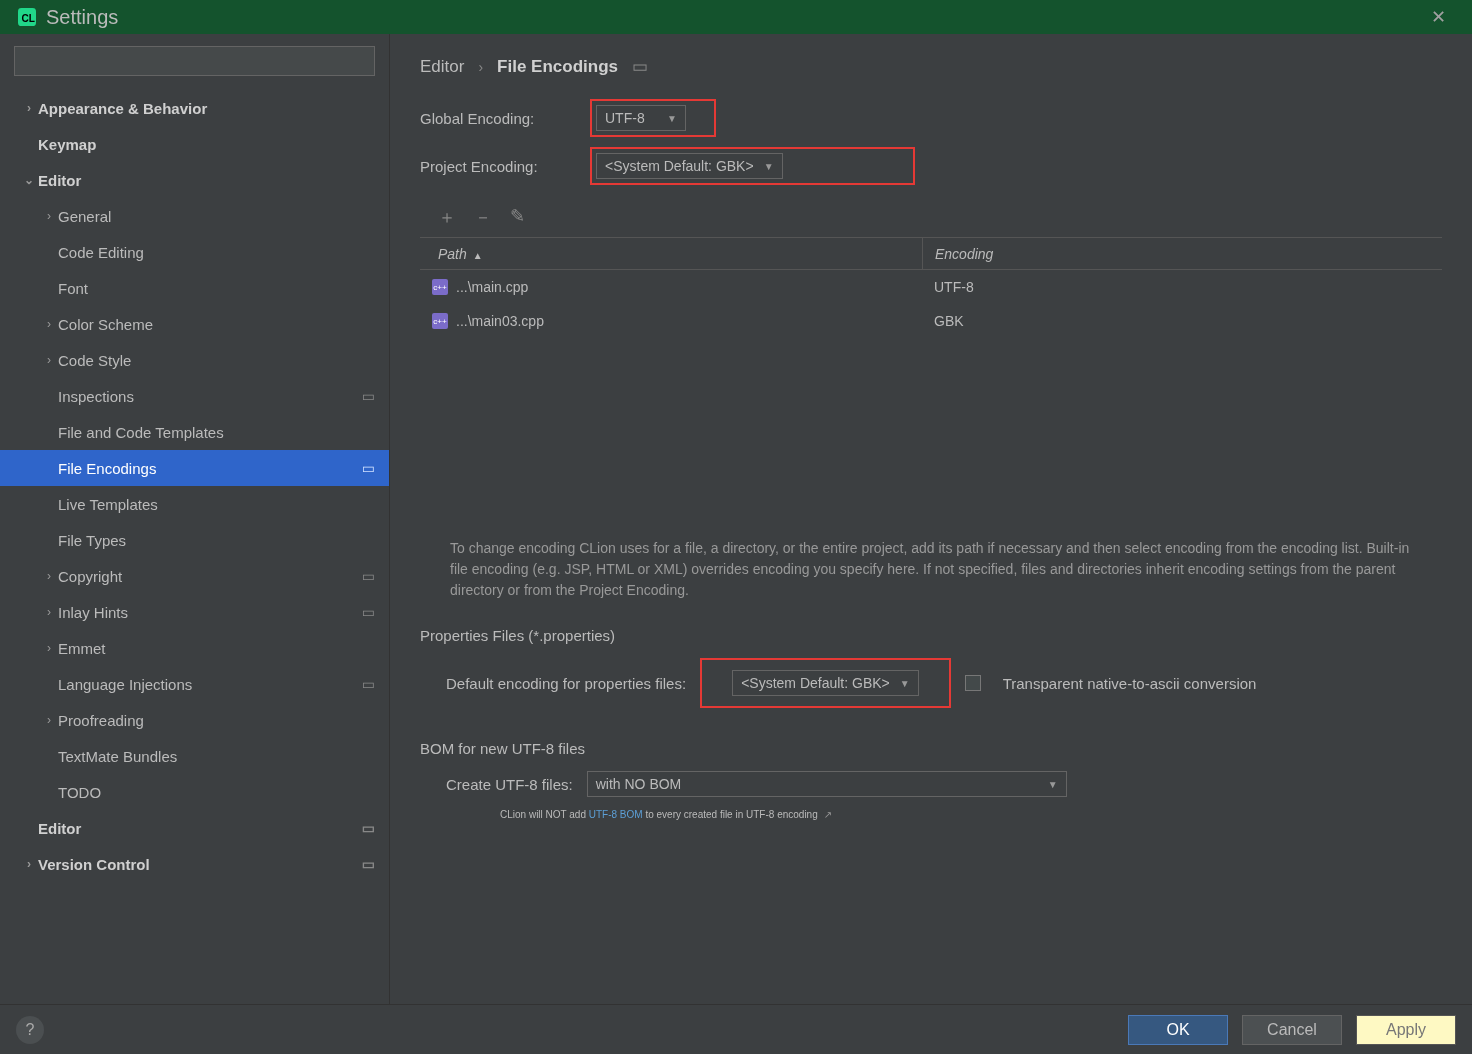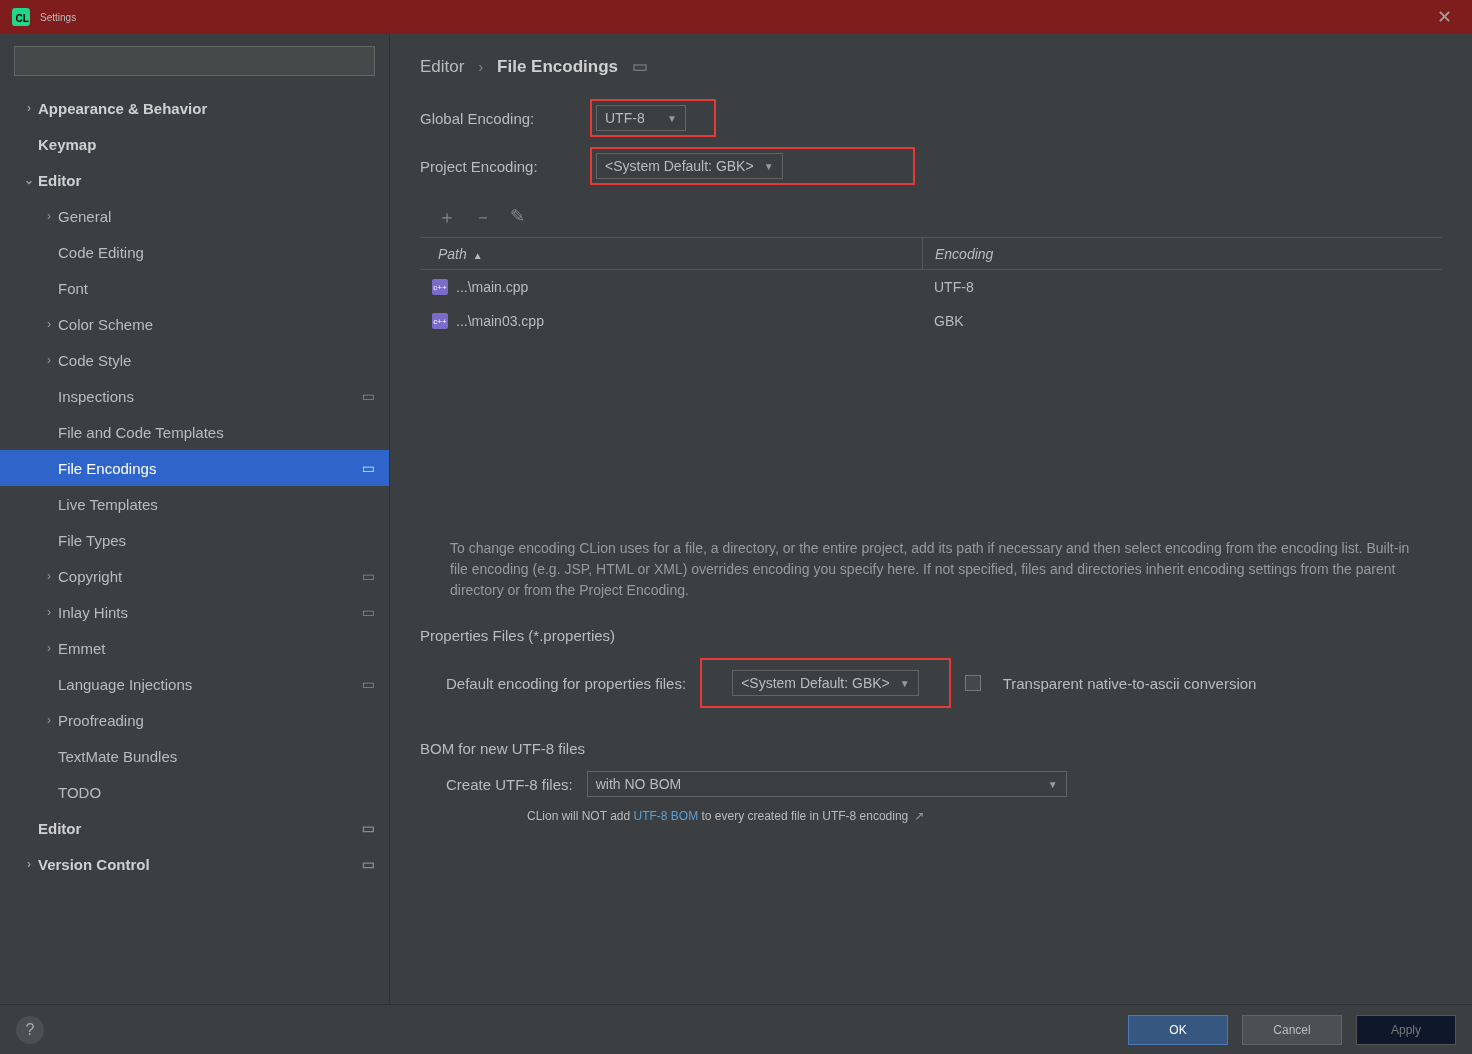--- a/index.html
+++ b/index.html
@@ -1,20 +1,20 @@
 <!DOCTYPE html>
 <html><head>
 <meta charset="utf-8">
 <style>
   * { box-sizing: border-box; margin: 0; padding: 0; font-family: "Segoe UI", Arial, sans-serif; }
   body { background: #3c3f41; color: #bbbbbb; width: 1472px; height: 1054px; overflow: hidden; font-size: 15px; }
 
-  .titlebar { height: 34px; display: flex; align-items: center; padding: 0 12px; background: #7f1d1d; }
+  .titlebar { height: 34px; display: flex; align-items: center; padding: 0 18px; background: #14532d; }
   .titlebar .app-icon { width: 18px; height: 18px; margin-right: 10px; }
-  .titlebar .title { color: #bbbbbb; font-size: 10px; }
+  .titlebar .title { color: #bbbbbb; font-size: 20px; }
   .titlebar .close { margin-left: auto; color: #a0a0a0; font-size: 18px; cursor: pointer; padding: 4px 8px; }
 
   .main { display: flex; height: calc(100% - 34px - 50px); }
 
   .sidebar { width: 390px; height: 100%; background: #3c3f41; border-right: 1px solid #323232; padding-top: 12px; overflow-y: auto; }
   .search-wrap { padding: 0 14px 14px 14px; }
   .search { width: 100%; height: 30px; background: #45494a; border: 1px solid #646464; color: #bbb; padding: 0 8px 0 26px; font-size: 14px; position: relative; }
   .search-wrap { position: relative; }
   .search-icon { position: absolute; left: 22px; top: 6px; color: #888; font-size: 14px; }
   .search-dd { position: absolute; left: 40px; top: 8px; color: #888; font-size: 10px; }
@@ -60,23 +60,23 @@
   .indent { margin-left: 26px; }
 
   .checkbox { width: 16px; height: 16px; border: 1px solid #777; background: #43494a; display:inline-block; margin-right: 8px; vertical-align: middle; }
 
   .bom-link { color: #5c9fd6; }
   .ext-arrow { color: #999; margin-left: 6px; }
 
   .footer { height: 50px; display: flex; align-items: center; padding: 0 16px; background: #3c3f41; border-top: 1px solid #323232; }
   .help-btn { width: 28px; height: 28px; border-radius: 50%; background: #4b4f51; color: #aaa; display:flex; align-items:center; justify-content:center; font-size: 16px; cursor:pointer; }
   .footer .btns { margin-left: auto; display: flex; gap: 14px; }
-  .btn { min-width: 100px; height: 30px; display:flex; align-items:center; justify-content:center; border: 1px solid #646464; background: #4c5052; color: #bbbbbb; cursor: pointer; font-size: 12px; }
+  .btn { min-width: 100px; height: 30px; display:flex; align-items:center; justify-content:center; border: 1px solid #646464; background: #4c5052; color: #bbbbbb; cursor: pointer; font-size: 16px; }
   .btn.primary { background: #365880; border-color: #4a79b8; color: #fff; }
-  .btn.disabled { color: #777; border-color: #555; background: #0f172a; cursor: default; }
+  .btn.disabled { color: #777; border-color: #555; background: #fef9c3; cursor: default; }
 </style>
 </head>
 <body>
 
 <div class="titlebar">
   <svg class="app-icon" viewBox="0 0 16 16">
       <rect width="16" height="16" rx="3" fill="#21d789"></rect>
       <text x="3" y="12" font-size="9" fill="#000" font-weight="700">CL</text>
     </svg>
   <span class="title">Settings</span>
@@ -267,21 +267,21 @@
     <div style="height:22px;"></div>
 
     <div class="section-title">BOM for new UTF-8 files</div>
     <div class="form-row indent" style="gap:14px;">
       <label style="width:auto;">Create UTF-8 files:</label>
       <span class="combo wide">
         <span>with NO BOM</span>
         <span class="dd">▼</span>
       </span>
     </div>
-    <div class="indent" style="margin-left:107px; margin-top:12px; font-size:12px;">
+    <div class="indent" style="margin-left:80px; margin-top:12px; font-size:10px;">
       <span>CLion will NOT add </span><a class="bom-link">UTF-8 BOM</a><span> to every created file in UTF-8 encoding</span><span class="ext-arrow">↗</span>
     </div>
   </div>
 </div>
 
 <div class="footer">
   <div class="help-btn">?</div>
   <div class="btns">
     <div class="btn primary">OK</div>
     <div class="btn">Cancel</div>

